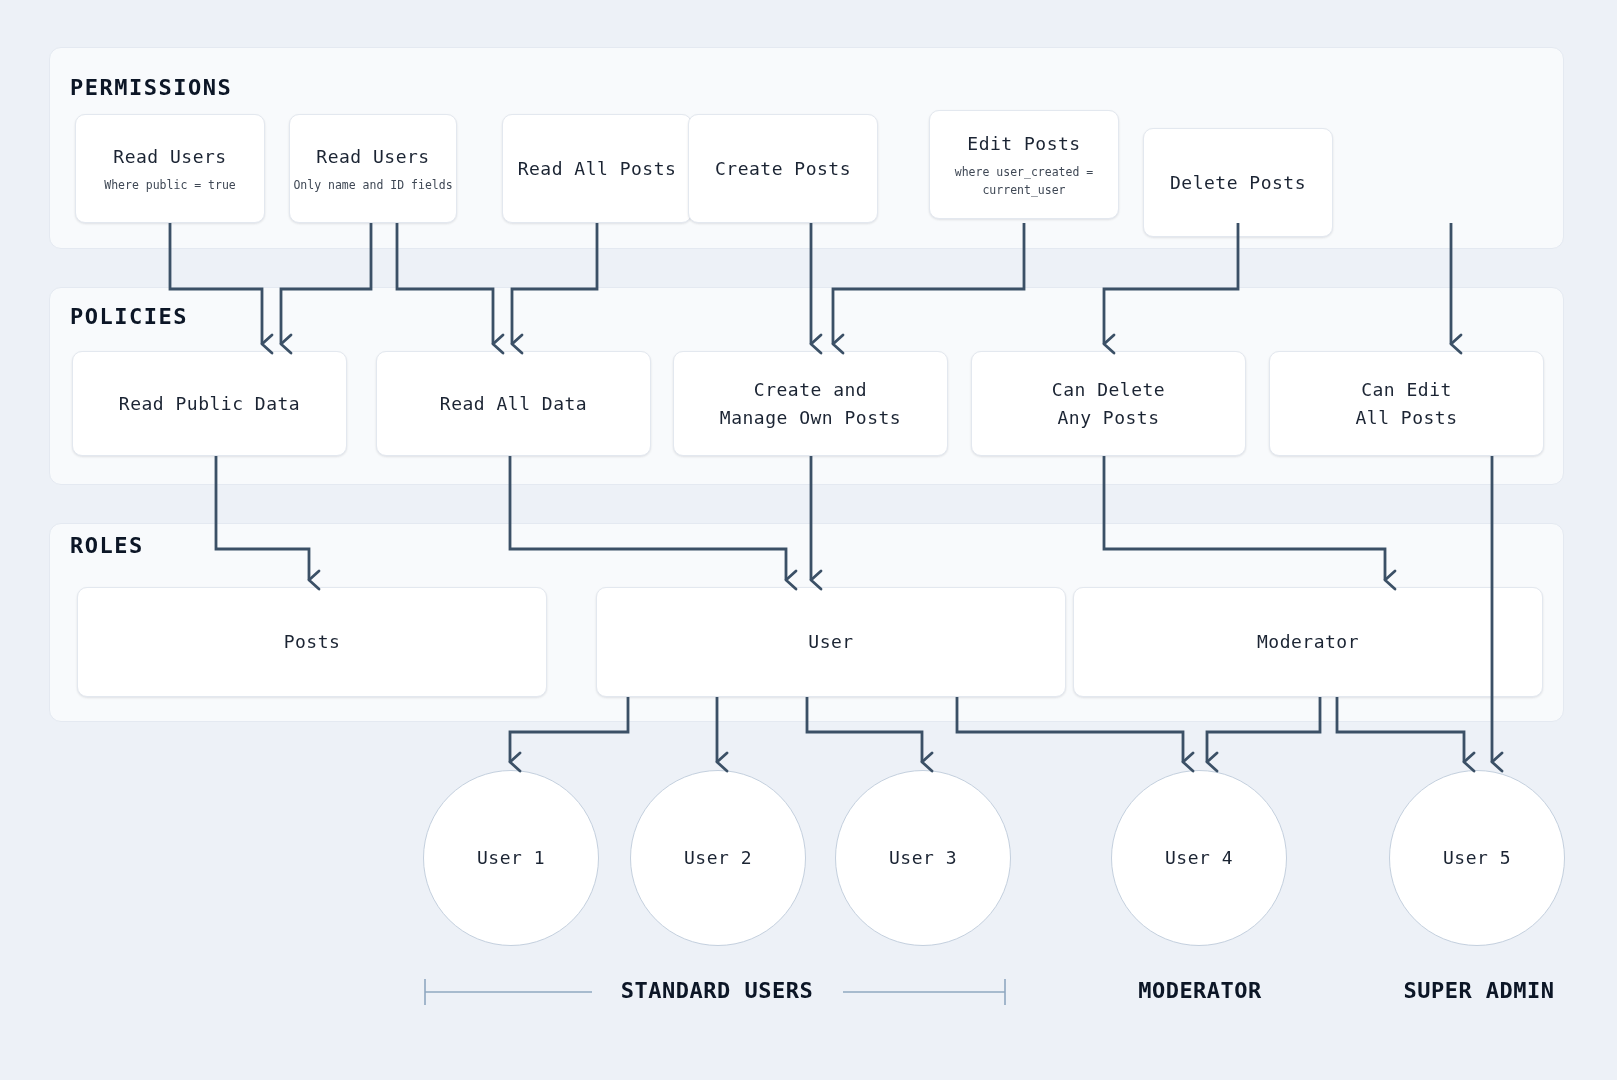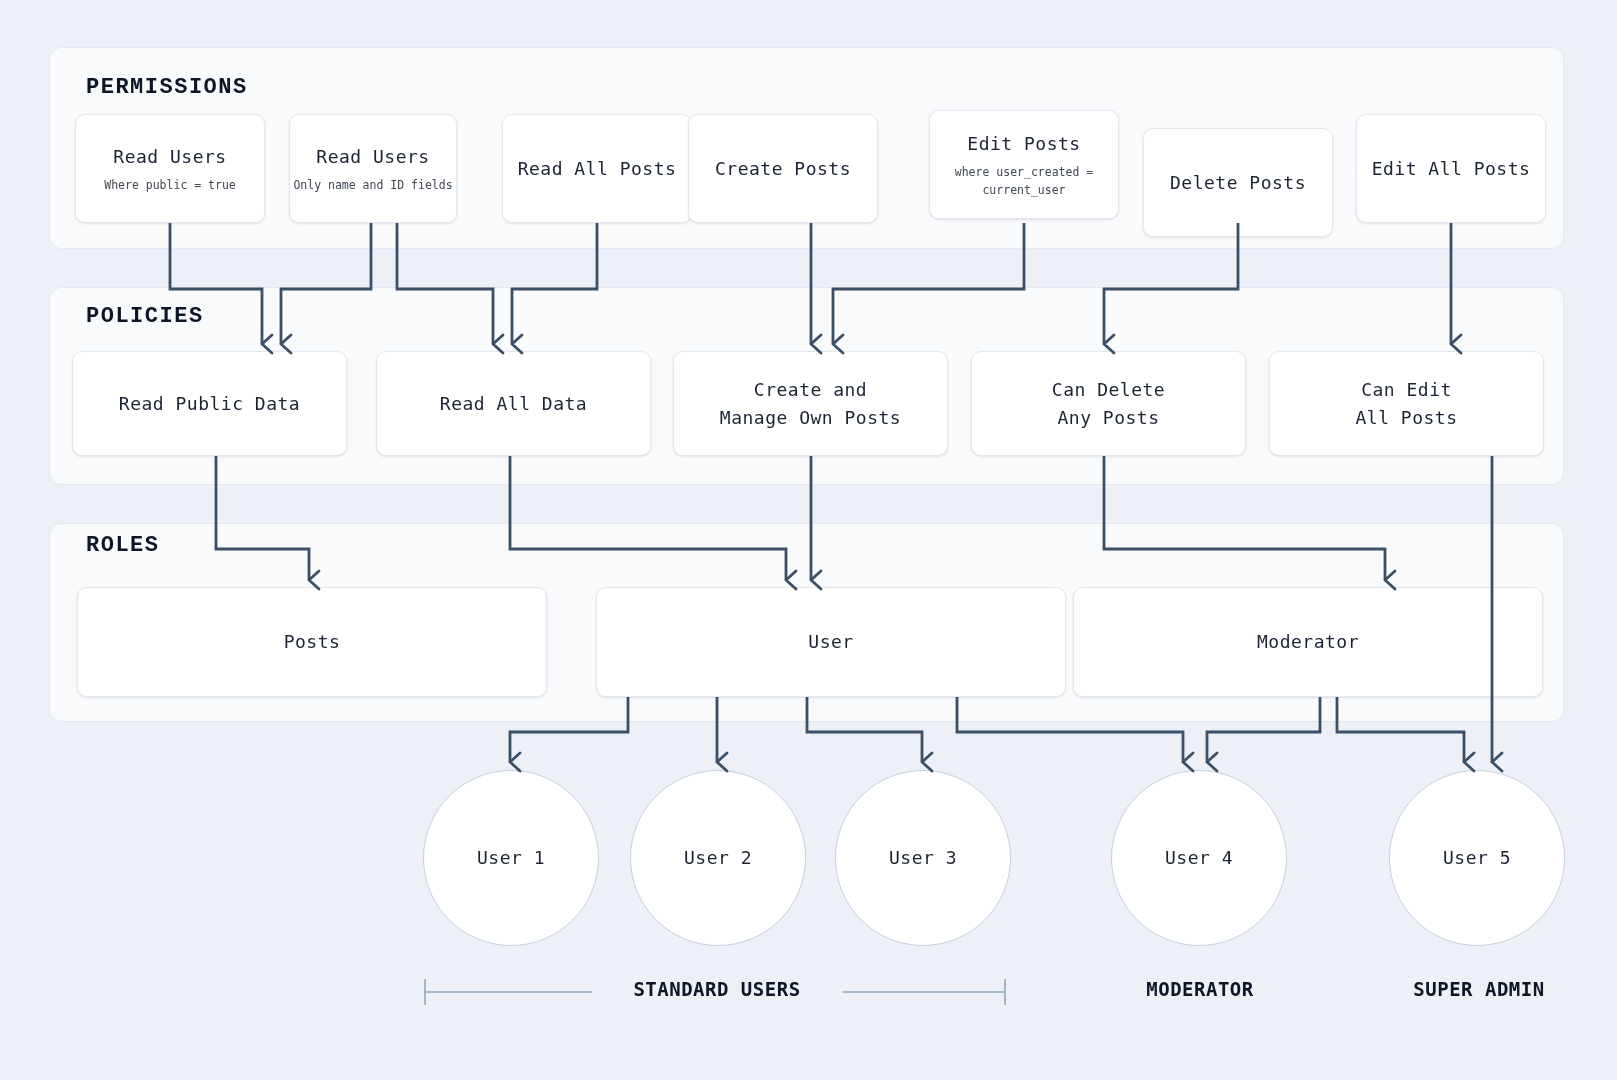--- a/index.html
+++ b/index.html
@@ -7,41 +7,41 @@
     --box-bg:#ffffff; --box-border:#e3e8ef; --arrow:#3b5066;
     --circle-border:#c4d0de; --bracket:#8fa8c0;
     --title-text:#0c1626; --box-text:#1b2433; --sub-text:#3f4855;
   }
   html,body{margin:0;padding:0;}
   body{background:var(--page-bg);font-family:"DejaVu Sans Mono",monospace;}
   .canvas{position:relative;width:1617px;height:1080px;background:var(--page-bg);overflow:hidden;}
   .edge-layer{position:absolute;left:0;top:0;width:1617px;height:1080px;pointer-events:none;z-index:5;}
   .panel{position:absolute;left:49px;width:1515px;background:var(--panel-bg);
          border:1px solid var(--panel-border);border-radius:12px;box-sizing:border-box;z-index:1;}
-  .panel h2{margin:0;position:absolute;left:36px;font-size:22px;font-weight:bold;
-            letter-spacing:1.5px;color:var(--title-text);white-space:nowrap;font-family:Liberation Mono, monospace;}
+  .panel h2{margin:0;position:absolute;left:20px;font-size:22px;font-weight:bold;
+            letter-spacing:1.5px;color:var(--title-text);white-space:nowrap;}
   #panel-permissions{top:47px;height:202px;}
   #panel-permissions h2{top:27px;}
   #panel-policies{top:287px;height:198px;}
   #panel-policies h2{top:16px;}
   #panel-roles{top:523px;height:199px;}
   #panel-roles h2{top:9px;}
   .node{position:absolute;background:var(--box-bg);border:1px solid var(--box-border);
         border-radius:10px;box-sizing:border-box;display:flex;flex-direction:column;
         align-items:center;justify-content:center;text-align:center;z-index:3;
         box-shadow:0 1px 2px rgba(16,24,40,.05),0 1px 3px rgba(16,24,40,.06);}
   .node-label{font-size:18px;color:var(--box-text);letter-spacing:.5px;line-height:28px;white-space:pre;}
   .node-sub{font-size:11.5px;color:var(--sub-text);margin-top:6px;line-height:1.55;white-space:pre-line;}
   .node-sub:empty{display:none;}
   .line2:empty{display:none;}
   .user-circle{position:absolute;top:770px;width:174px;height:174px;border-radius:50%;
         background:var(--box-bg);border:1px solid var(--circle-border);display:flex;
         align-items:center;justify-content:center;z-index:3;}
   .user-circle .node-label{letter-spacing:.5px;}
-  .group-label{position:absolute;top:978px;transform:translateX(-50%);font-size:19px;
+  .group-label{position:absolute;top:978px;transform:translateX(-50%);font-size:22px;
         font-weight:bold;letter-spacing:.5px;color:var(--title-text);white-space:nowrap;z-index:4;}
   .edge{fill:none;stroke:var(--arrow);stroke-width:2.8;}
   .bracket-line{stroke:var(--bracket);stroke-width:1.6;}
 </style>
 </head>
 <body>
 
 <div class="canvas">
 
   <svg class="edge-layer" width="1617" height="1080" viewBox="0 0 1617 1080">
@@ -101,24 +101,20 @@
   </div>
   <div class="node" style="left:929px;top:110px;width:190px;height:109px">
     <div class="node-label">Edit Posts</div>
     <div class="node-sub">where user_created =
 current_user</div>
   </div>
   <div class="node" style="left:1143px;top:128px;width:190px;height:109px">
     <div class="node-label">Delete Posts</div>
 
   </div>
-  <div class="node" style="left:1356px;top:114px;width:190px;height:109px">
-    <div class="node-label">Edit All Posts</div>
-
-  </div>
 
   <section class="panel" id="panel-policies">
     <h2>POLICIES</h2>
   </section>
 
   <div class="node" style="left:72px;top:351px;width:275px;height:105px">
     <div class="node-label">Read Public Data</div>
 
   </div>
   <div class="node" style="left:376px;top:351px;width:275px;height:105px">

